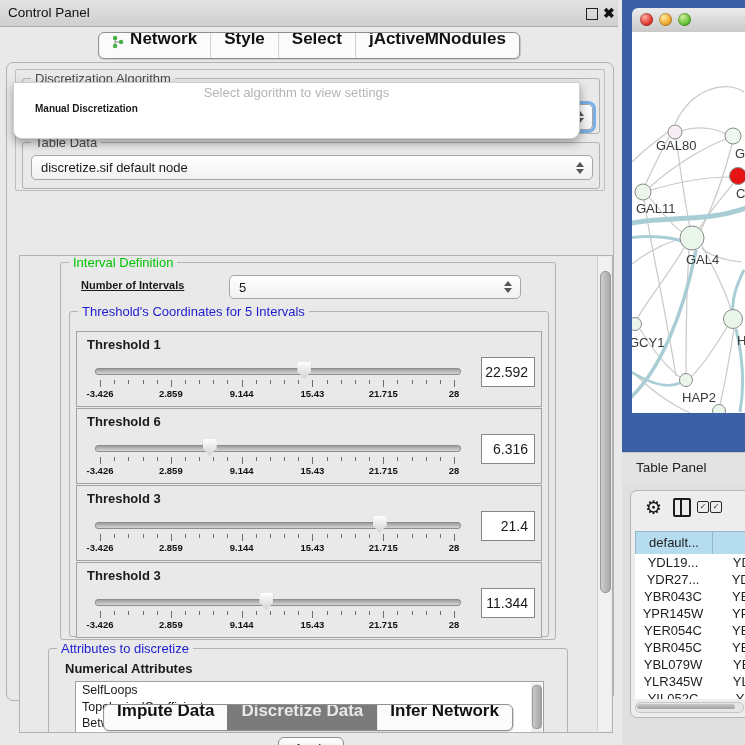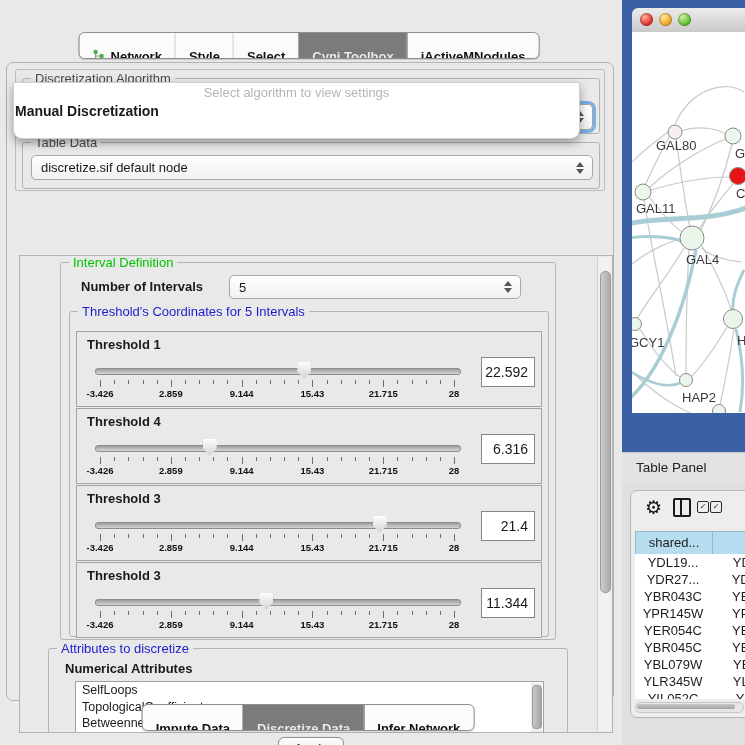--- a/index.html
+++ b/index.html
@@ -10,21 +10,21 @@
   
   .cp-titlebar{left:0;top:0;width:618px;height:26px;
     background:linear-gradient(#e2e2e2,#cfcfcf);border-bottom:1px solid #adadad;}
   .cp-title{left:8px;top:0;line-height:26px;font-size:13.5px;color:#111;}
   .float-btn{left:586px;top:8px;width:10px;height:10px;border:1.6px solid #222;background:transparent;}
   .close-btn{left:603px;top:4px;font-size:14px;font-weight:bold;color:#111;line-height:18px;}
 
   
   .tabgroup{display:flex;height:25px;border:1px solid #8f8f8f;border-radius:6px;
     overflow:hidden;background:#fbfbfb;box-shadow:0 1px 1px rgba(0,0,0,.15);}
-  .tab{display:flex;align-items:flex-start;padding:16px 13px;font-size:13px;font-weight:700;
+  .tab{display:flex;align-items:flex-end;padding:16px 13px;font-size:17px;font-weight:700;
        color:#111;border-left:1px solid #cfcfcf;white-space:nowrap;}
   .tab:first-child{border-left:none;}
   .tab.sel{background:#7b7b7b;color:#e8e8e8;border-left-color:#7b7b7b;}
   .tab.sel + .tab{border-left-color:#6f6f6f;}
   .neticon{margin-right:6px;display:inline-flex;}
 
   
   .outer-panel{left:6px;top:62px;width:606px;height:637px;background:#e9e9e9;
     border:1px solid #b2b2b2;border-radius:7px;}
   .subpanel{left:8px;top:6px;width:588px;height:120px;border:1px solid #bdbdbd;border-radius:2px;}
@@ -44,21 +44,21 @@
   .combo .stepper i.up{border-bottom:5px solid #555;}
   .combo .stepper i.dn{border-top:5px solid #555;}
   .combo-focused{box-shadow:0 0 0 3px rgba(92,160,230,.8);}
 
   
   .popup{left:13px;top:82px;width:565px;height:55px;background:#fff;z-index:20;
     border:1px solid #cfcfcf;border-radius:2px 2px 9px 9px;
     box-shadow:0 4px 10px rgba(0,0,0,.35);}
   .popup .ph{position:absolute;top:2px;left:0;right:0;text-align:center;
     color:#b4b4b4;font-size:13px;}
-  .popup .it{position:absolute;left:0;right:2px;height:16px;font-size:14px;
+  .popup .it{position:absolute;left:20px;right:2px;height:16px;font-size:10px;
     padding-left:1px;white-space:nowrap;}
   .popup .it.b{font-weight:700;}
 
   
   .scrollarea{left:12px;top:192px;width:592px;height:476px;background:#e9e9e9;
     border:1px solid #b2b2b2;overflow:hidden;}
   .vtrack{position:absolute;top:1px;bottom:1px;right:1px;width:13px;background:#f1f1f1;
     border-left:1px solid #cfcfcf;}
   .vthumb{position:absolute;left:2px;width:9px;border-radius:5px;border:1px solid #9a9a9a;
     background:linear-gradient(90deg,#cdcdcd,#a9a9a9);}
@@ -127,20 +127,25 @@
   .hscroll{position:absolute;left:4px;top:211px;width:107px;height:9px;background:#e6e6e6;
     border:1px solid #c6c6c6;border-radius:5px;}
   .hthumb{position:absolute;left:1px;top:1px;width:98px;height:5px;border-radius:3px;
     background:linear-gradient(#c9c9c9,#a2a2a2);}
 </style>
 </head>
 <body>
 
 <div id="root">
 
+  <div class="abs cp-titlebar">
+    <div class="abs cp-title">Control Panel</div>
+    <div class="abs float-btn"></div>
+    <div class="abs close-btn">✖</div>
+  </div>
 
   <div class="abs" style="left:309px;top:32px;transform:translateX(-50%);">
     <div class="tabgroup" id="top-tabs">
         <div class="tab">
           <span class="neticon">
             <svg width="12" height="14">
               <line x1="3" y1="3" x2="3" y2="11" stroke="#8a8a8a"></line>
               <line x1="3" y1="7" x2="9" y2="7" stroke="#8a8a8a"></line>
               <circle cx="3" cy="3" r="2.2" fill="#45b045"></circle>
               <circle cx="3" cy="11" r="2.2" fill="#45b045"></circle>
@@ -148,23 +153,20 @@
             </svg>
           </span>
           <span>Network</span>
         </div>
         <div class="tab">
           <span>Style</span>
         </div>
         <div class="tab">
           <span>Select</span>
         </div>
-        <div class="tab sel">
-          <span>Cyni Toolbox</span>
-        </div>
         <div class="tab">
           <span>jActiveMNodules</span>
         </div>
       </div>
   </div>
 
   <div class="abs outer-panel">
 
     <div class="abs subpanel">
 
@@ -191,21 +193,21 @@
     </div>
 
     <div class="abs scrollarea">
       <div class="vtrack">
         <div class="vthumb" style="top:14px;height:320px;"></div>
       </div>
 
       <div class="abs groupbox" style="left:40px;top:6px;width:494px;height:376px;">
         <div class="gtitle green">Interval Definition</div>
 
-        <div class="abs" style="left:20px;top:16px;font-size:13px;font-weight:700;">Number of Intervals</div>
+        <div class="abs" style="left:20px;top:16px;font-size:11px;font-weight:700;text-decoration:underline;">Number of Intervals</div>
         <div class="combo" style="left:168px;top:12px;width:292px;height:24px;">
           <span>5</span>
           <span class="stepper">
               <i class="up"></i>
               <i class="dn"></i>
             </span>
         </div>
 
         <div class="abs groupbox" style="left:8px;top:48px;width:478px;height:324px;">
           <div class="gtitle blue">Threshold's Coordinates for 5 Intervals</div>
@@ -244,21 +246,21 @@
                   <div class="tick minor" style="left:302.4px"></div>
                   <div class="tick minor" style="left:316.5px"></div>
                   <div class="tick minor" style="left:330.7px"></div>
                   <div class="tick minor" style="left:344.8px"></div>
                   <div class="tick major" style="left:359.0px"></div>
                   <div class="tlabel" style="left:359.0px">28</div>
                 </div>
                 <div class="valbox">22.592</div>
               </div>
               <div class="trow" style="top: 96px;">
-                <div class="tl">Threshold 4</div>
+                <div class="tl">Threshold 6</div>
                 <div class="slider">
                   <div class="strack"></div>
                   <div class="shandle" style="left:107.7px"></div>
                   <div class="tick major" style="left:5.0px"></div>
                   <div class="tlabel" style="left:5.0px">-3.426</div>
                   <div class="tick minor" style="left:19.2px"></div>
                   <div class="tick minor" style="left:33.3px"></div>
                   <div class="tick minor" style="left:47.5px"></div>
                   <div class="tick minor" style="left:61.6px"></div>
                   <div class="tick major" style="left:75.8px"></div>
@@ -464,21 +466,21 @@
   </div>
   <div class="abs tp-dock">
     <div class="abs tablewrap">
       <div class="abs gear">⚙</div>
       <div class="abs colicon">
           <i></i>
         </div>
       <div class="chk" style="left:66px;">✓</div>
       <div class="chk" style="left:79px;">✓</div>
       <div class="thead" id="table-head">
-          <div class="th">shared...</div>
+          <div class="th">default...</div>
           <div class="th">n</div>
         </div>
       <div class="tbody" id="table-body">
           <div class="tr">
             <div class="td">YDL19...</div>
             <div class="td">YDL1</div>
           </div>
           <div class="tr">
             <div class="td">YDR27...</div>
             <div class="td">YDR2</div>

